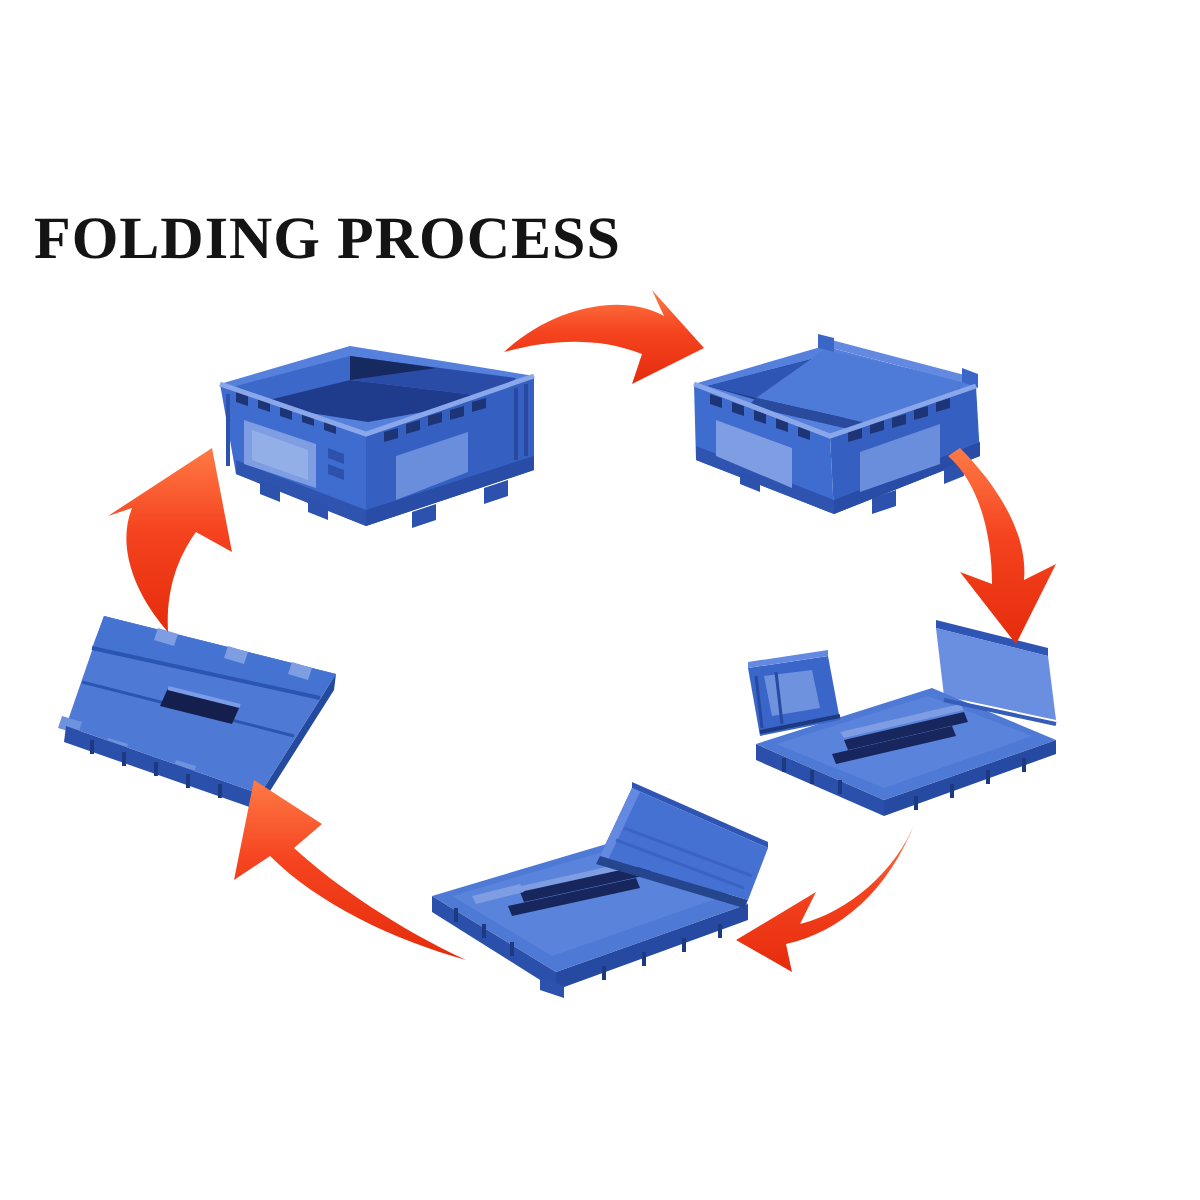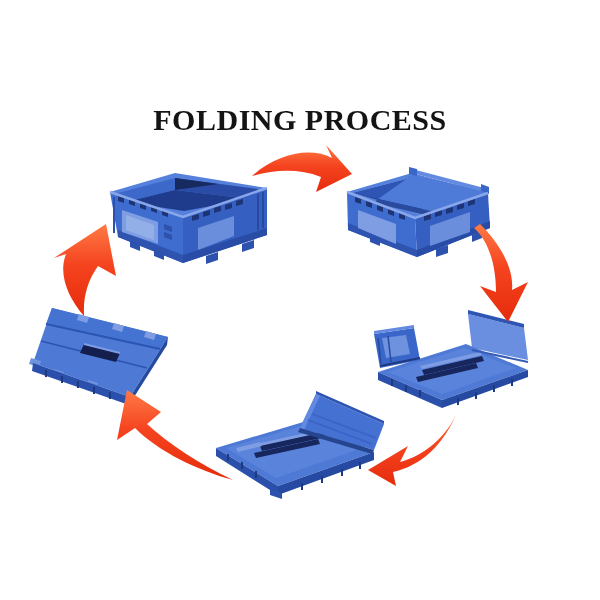--- a/index.html
+++ b/index.html
@@ -1,18 +1,18 @@
 <!DOCTYPE html>
 <html><head>
 <meta charset="utf-8">
 <style>
   html,body{margin:0;padding:0;background:#ffffff;}
   .canvas{position:relative;width:600px;height:600px;background:#fff;overflow:hidden;
           font-family:"Liberation Serif",serif;}
-  .title{position:absolute;left:0;right:0;top:103px;margin:0;text-align:center;
+  .title{position:absolute;left:17px;right:0;top:103px;margin:0;
          font-size:30px;font-weight:bold;letter-spacing:.5px;color:#141414;}
   .sprite{position:absolute;}
 </style>
 </head>
 <body>
 
 <div class="canvas">
 
   <h1 class="title">FOLDING PROCESS</h1>
 

